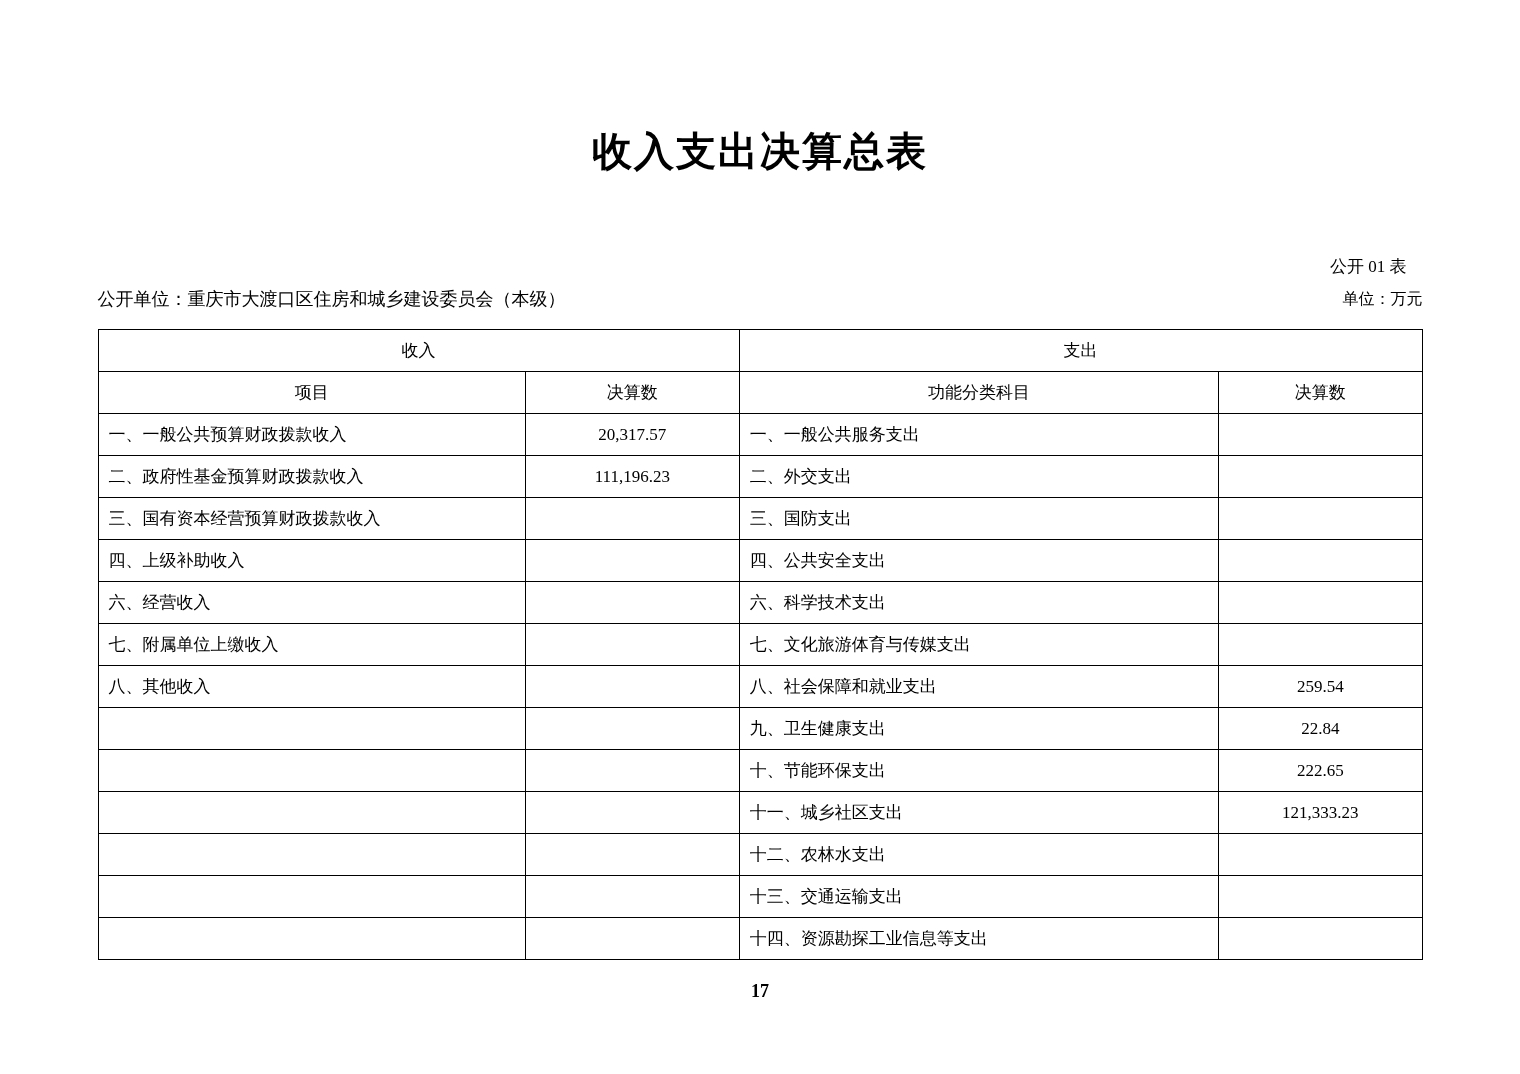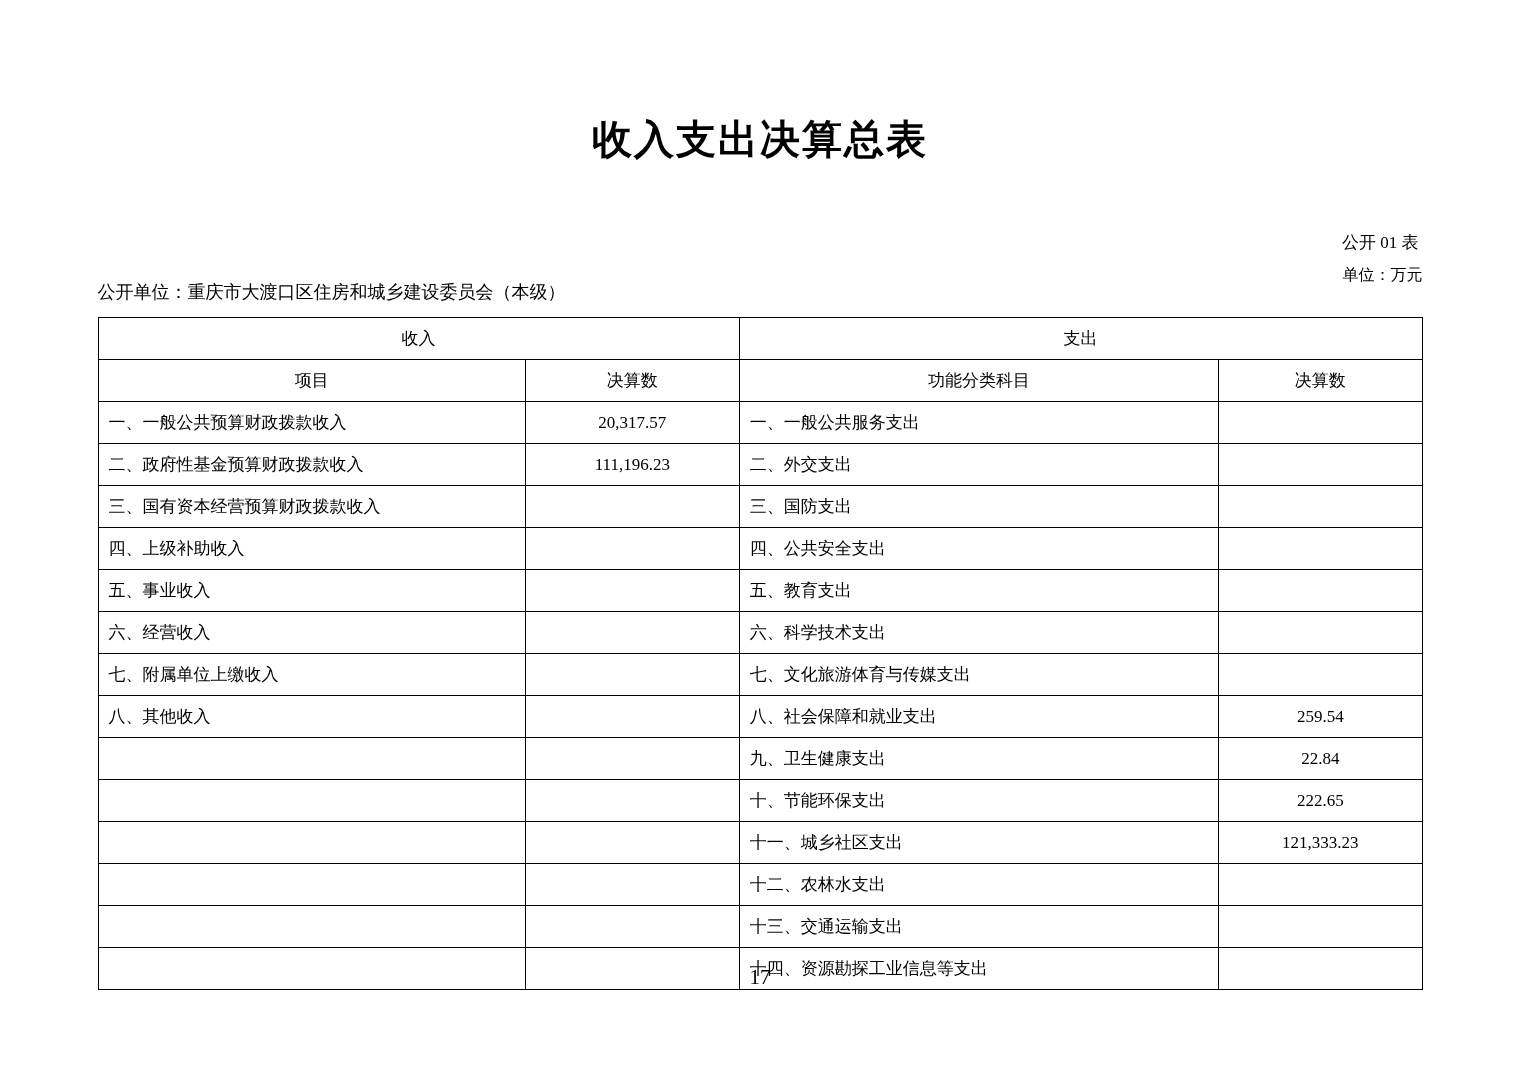--- a/index.html
+++ b/index.html
@@ -20,47 +20,47 @@
     height: 1074px;
     box-sizing: border-box;
     padding: 0;
     position: relative;
   }
   .doc-title {
     text-align: center;
     font-size: 40px;
     font-weight: bold;
     letter-spacing: 2px;
-    margin: 4px;
+    margin: 16px;
     padding-top: 108px;
     font-family: "DejaVu Sans", "Liberation Sans", sans-serif;
   }
   .meta-row {
     position: relative;
     margin: 0 auto;
     width: 1325px;
   }
   .meta-right-1 {
     position: absolute;
-    right: 4px;
+    right: 16px;
     top: 60px;
     font-size: 17px;
     white-space: nowrap;
   }
   .meta-right-2 {
     position: absolute;
     right: 0;
     top: 94px;
     font-size: 16px;
     white-space: nowrap;
   }
   .meta-left {
     position: absolute;
     left: 0;
-    top: 109px;
+    top: 92px;
     font-size: 18px;
     white-space: nowrap;
   }
   table.fin {
     border-collapse: collapse;
     width: 1325px;
     margin: 0 auto;
     margin-top: 150px;
     table-layout: fixed;
   }
@@ -79,21 +79,22 @@
   .c-num2 { width: 195px; text-align: right; }
   .hdr-center { }
   .grp-hdr { text-align: center; font-size: 18px; height: 44px; }
   .num-cell { text-align: center; padding-right: 12px; }
   .page-num {
     position: absolute;
     bottom: 88px;
     left: 0;
     width: 1520px;
     text-align: center;
-    font-size: 21px;
+    font-size: 18px;
+    font-weight: bold;
   }
 </style>
 </head>
 <body>
 
 <div class="page">
 
   <h1 class="doc-title">收入支出决算总表</h1>
 
   <div class="meta-row">
@@ -140,26 +141,20 @@
         <td>三、国防支出</td>
         <td class="num-cell"></td>
       </tr>
       <tr>
         <td>四、上级补助收入</td>
         <td class="num-cell"></td>
         <td>四、公共安全支出</td>
         <td class="num-cell"></td>
       </tr>
       <tr>
-        <td>五、事业收入</td>
-        <td class="num-cell"></td>
-        <td>五、教育支出</td>
-        <td class="num-cell"></td>
-      </tr>
-      <tr>
         <td>六、经营收入</td>
         <td class="num-cell"></td>
         <td>六、科学技术支出</td>
         <td class="num-cell"></td>
       </tr>
       <tr>
         <td>七、附属单位上缴收入</td>
         <td class="num-cell"></td>
         <td>七、文化旅游体育与传媒支出</td>
         <td class="num-cell"></td>

